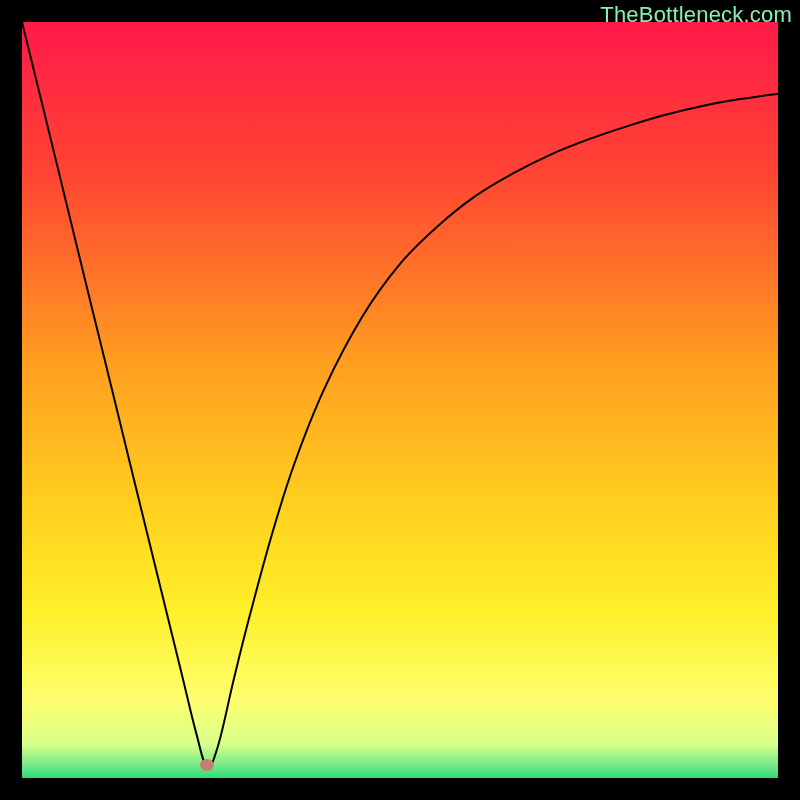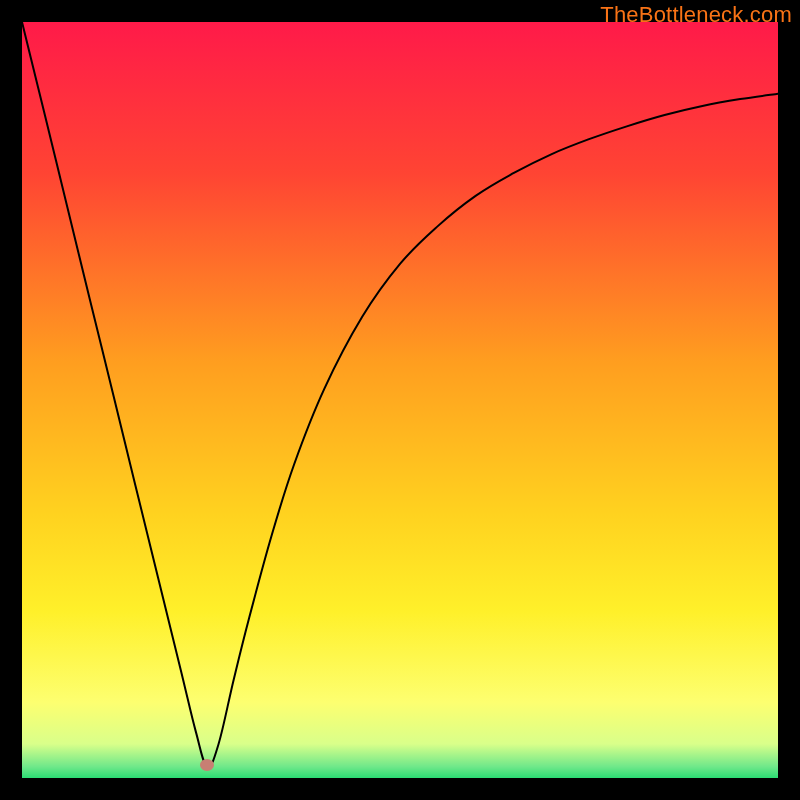--- a/index.html
+++ b/index.html
@@ -39,21 +39,21 @@
     position: absolute;
     width: 14px;
     height: 12px;
     border-radius: 50%;
     transform: translate(-50%, -50%);
   }
   .watermark {
     position: absolute;
     top: 2px;
     right: 8px;
-    color: #f97316;
+    color: #86efac;
     font-size: 22px;
     font-weight: 500;
     letter-spacing: 0.2px;
     z-index: 10;
   }
 </style>
 </head>
 <body>
 
 <div class="watermark">TheBottleneck.com</div>

